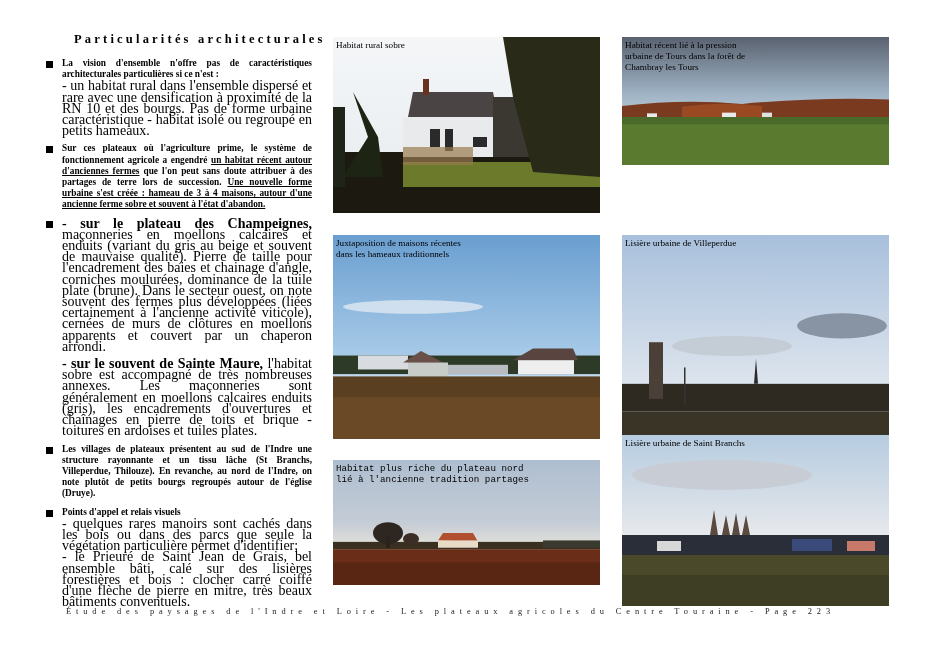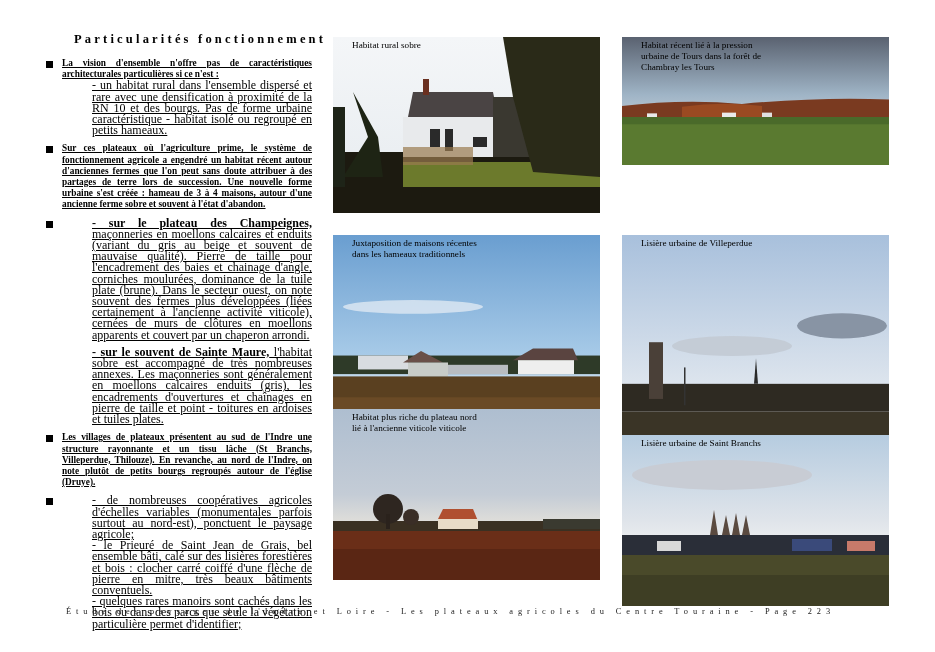--- a/index.html
+++ b/index.html
@@ -6,78 +6,78 @@
     html, body { width: 935px; height: 652px; background: #ffffff; overflow: hidden; }
     body { position: relative; font-family: "Liberation Serif", "DejaVu Serif", serif; color: #000; }
 
     .page-title {
       position: absolute; left: 74px; top: 32px;
       font-size: 12.5px; font-weight: bold; letter-spacing: 3.2px;
       white-space: nowrap;
     }
 
     .text-col { position: absolute; left: 46px; top: 58px; width: 266px; }
-    .bullet-block { position: relative; padding-left: 16px; margin-bottom: 7px; text-decoration: underline; }
+    .bullet-block { position: relative; padding-left: 16px; margin-bottom: 7px; }
     .bullet-sq {
       position: absolute; left: 0; top: 3px; width: 7px; height: 7px; background: #000;
     }
     .b-head { font-size: 9.3px; line-height: 11.2px; font-weight: bold; text-align: justify; }
     .b-head .ul { text-decoration: underline; }
-    .sub { font-size: 12px; line-height: 11.2px; text-align: justify; margin-left: 30px; }
+    .sub { font-size: 14px; line-height: 11.2px; text-align: justify; }
     .sub.gap { margin-top: 6px; }
     .sub .bold { font-weight: bold; }
 
     .photo {
       position: absolute; width: 267px; overflow: hidden;
     }
     .photo svg { position: absolute; left: 0; top: 0; width: 100%; height: 100%; }
     .caption {
       position: absolute; left: 3px; top: 3px;
-      font-size: 9.2px; line-height: 11px; color: #000; z-index: 2; margin-left: 16px;
+      font-size: 9.2px; line-height: 11px; color: #000; z-index: 2;
     }
 
     .footer {
       position: absolute; left: 66px; top: 607px;
       font-size: 8.4px; letter-spacing: 4.9px; white-space: nowrap; color: #222;
     }
   </style>
 </head>
 <body>
 
-<div class="page-title">Particularités fonctionnement</div>
+<div class="page-title">Particularités architecturales</div>
 
 <div class="text-col">
 
   <div class="bullet-block">
     <span class="bullet-sq"></span>
     <div class="b-head">La vision d'ensemble n'offre pas de caractéristiques architecturales particulières si ce n'est :</div>
     <div class="sub">- un habitat rural dans l'ensemble dispersé et rare avec une densification à proximité de la RN 10 et des bourgs. Pas de forme urbaine caractéristique - habitat isolé ou regroupé en petits hameaux.</div>
   </div>
 
   <div class="bullet-block">
     <span class="bullet-sq"></span>
     <div class="b-head"><span>Sur ces plateaux où l'agriculture prime, le système de fonctionnement agricole a engendré </span><span class="ul">un habitat récent autour d'anciennes fermes</span><span> que l'on peut sans doute attribuer à des partages de terre lors de succession. </span><span class="ul">Une nouvelle forme urbaine s'est créée : hameau de 3 à 4 maisons, autour d'une ancienne ferme sobre et souvent à l'état d'abandon.</span></div>
   </div>
 
   <div class="bullet-block">
     <span class="bullet-sq"></span>
     <div class="sub gap"><span class="bold">- sur le plateau des Champeignes,</span><span> maçonneries en moellons calcaires et enduits (variant du gris au beige et souvent de mauvaise qualité). Pierre de taille pour l'encadrement des baies et chainage d'angle, corniches moulurées, dominance de la tuile plate (brune). Dans le secteur ouest, on note souvent des fermes plus développées (liées certainement à l'ancienne activité viticole), cernées de murs de clôtures en moellons apparents et couvert par un chaperon arrondi.</span></div>
-    <div class="sub gap"><span class="bold">- sur le souvent de Sainte Maure,</span><span> l'habitat sobre est accompagné de très nombreuses annexes. Les maçonneries sont généralement en moellons calcaires enduits (gris), les encadrements d'ouvertures et chaînages en pierre de taille et point - toitures en ardoises et tuiles plates.</span></div>
+    <div class="sub gap"><span class="bold">- sur le souvent de Sainte Maure,</span><span> l'habitat sobre est accompagné de très nombreuses annexes. Les maçonneries sont généralement en moellons calcaires enduits (gris), les encadrements d'ouvertures et chaînages en pierre de toits et brique - toitures en ardoises et tuiles plates.</span></div>
   </div>
 
   <div class="bullet-block">
     <span class="bullet-sq"></span>
     <div class="b-head">Les villages de plateaux présentent au sud de l'Indre une structure rayonnante et un tissu lâche (St Branchs, Villeperdue, Thilouze). En revanche, au nord de l'Indre, on note plutôt de petits bourgs regroupés autour de l'église (Druye).</div>
   </div>
 
   <div class="bullet-block">
     <span class="bullet-sq"></span>
-    <div class="sub gap">- de nombreuses coopératives agricoles d'échelles variables (monumentales parfois surtout au nord-est), ponctuent le paysage agricole;</div>
+    <div class="b-head">Points d'appel et relais visuels</div>
+    <div class="sub">- quelques rares manoirs sont cachés dans les bois ou dans des parcs que seule la végétation particulière permet d'identifier;</div>
     <div class="sub">- le Prieuré de Saint Jean de Grais, bel ensemble bâti, calé sur des lisières forestières et bois : clocher carré coiffé d'une flèche de pierre en mitre, très beaux bâtiments conventuels.</div>
-    <div class="sub">- quelques rares manoirs sont cachés dans les bois ou dans des parcs que seule la végétation particulière permet d'identifier;</div>
   </div>
 </div>
 
 <div class="photo" style="left:333px; top:37px; height:176px;">
   <svg viewBox="0 0 267 176" preserveAspectRatio="none">
     <defs>
       <linearGradient id="s1" x1="0" y1="0" x2="0" y2="1">
           <stop offset="0" stop-color="#f4f6f8"></stop>
           <stop offset="1" stop-color="#e6ebef"></stop>
         </linearGradient>
@@ -169,21 +169,21 @@
     <rect x="27" y="85" width="14" height="45" fill="#4a4038"></rect>
     <rect x="62" y="105" width="1.5" height="30" fill="#333"></rect>
     <path d="M134 98 L136 118 L132 118 Z" fill="#2a2a2a"></path>
     <rect x="0" y="140" width="267" height="36" fill="#3a3426"></rect>
   </svg>
   <div class="caption">
       <div>Lisière urbaine de Villeperdue</div>
     </div>
 </div>
 
-<div class="photo" style="left:333px; top:409px; height:171px;">
+<div class="photo" style="left:333px; top:460px; height:125px;font-family:Liberation Mono, monospace;">
   <svg viewBox="0 0 267 171" preserveAspectRatio="none">
     <defs>
       <linearGradient id="s5" x1="0" y1="0" x2="0" y2="1">
           <stop offset="0" stop-color="#aebed0"></stop>
           <stop offset="0.5" stop-color="#c4ccd6"></stop>
           <stop offset="0.68" stop-color="#e2e0da"></stop>
         </linearGradient>
     </defs>
     <rect width="267" height="171" fill="url(#s5)"></rect>
     <rect x="0" y="112" width="267" height="10" fill="#3a3022"></rect>
@@ -191,21 +191,21 @@
     <rect x="53" y="105" width="4" height="15" fill="#2a221c"></rect>
     <circle cx="78" cy="108" r="8" fill="#3a2e26"></circle>
     <path d="M105 110 L110 100 L140 100 L145 112 Z" fill="#b05030"></path>
     <rect x="105" y="110" width="40" height="10" fill="#e8dcc8"></rect>
     <rect x="210" y="110" width="57" height="10" fill="#3a3a30"></rect>
     <rect x="0" y="122" width="267" height="49" fill="#6a2e18"></rect>
     <rect x="0" y="140" width="267" height="31" fill="#5a2614"></rect>
   </svg>
   <div class="caption">
     <div>Habitat plus riche du plateau nord</div>
-    <div>lié à l'ancienne viticole viticole</div>
+    <div>lié à l'ancienne tradition partages</div>
   </div>
 </div>
 
 <div class="photo" style="left:622px; top:435px; height:171px;">
   <svg viewBox="0 0 267 171" preserveAspectRatio="none">
     <defs>
       <linearGradient id="s6" x1="0" y1="0" x2="0" y2="1">
           <stop offset="0" stop-color="#b6cce0"></stop>
           <stop offset="0.5" stop-color="#dfe4ea"></stop>
           <stop offset="0.65" stop-color="#eef0f0"></stop>

